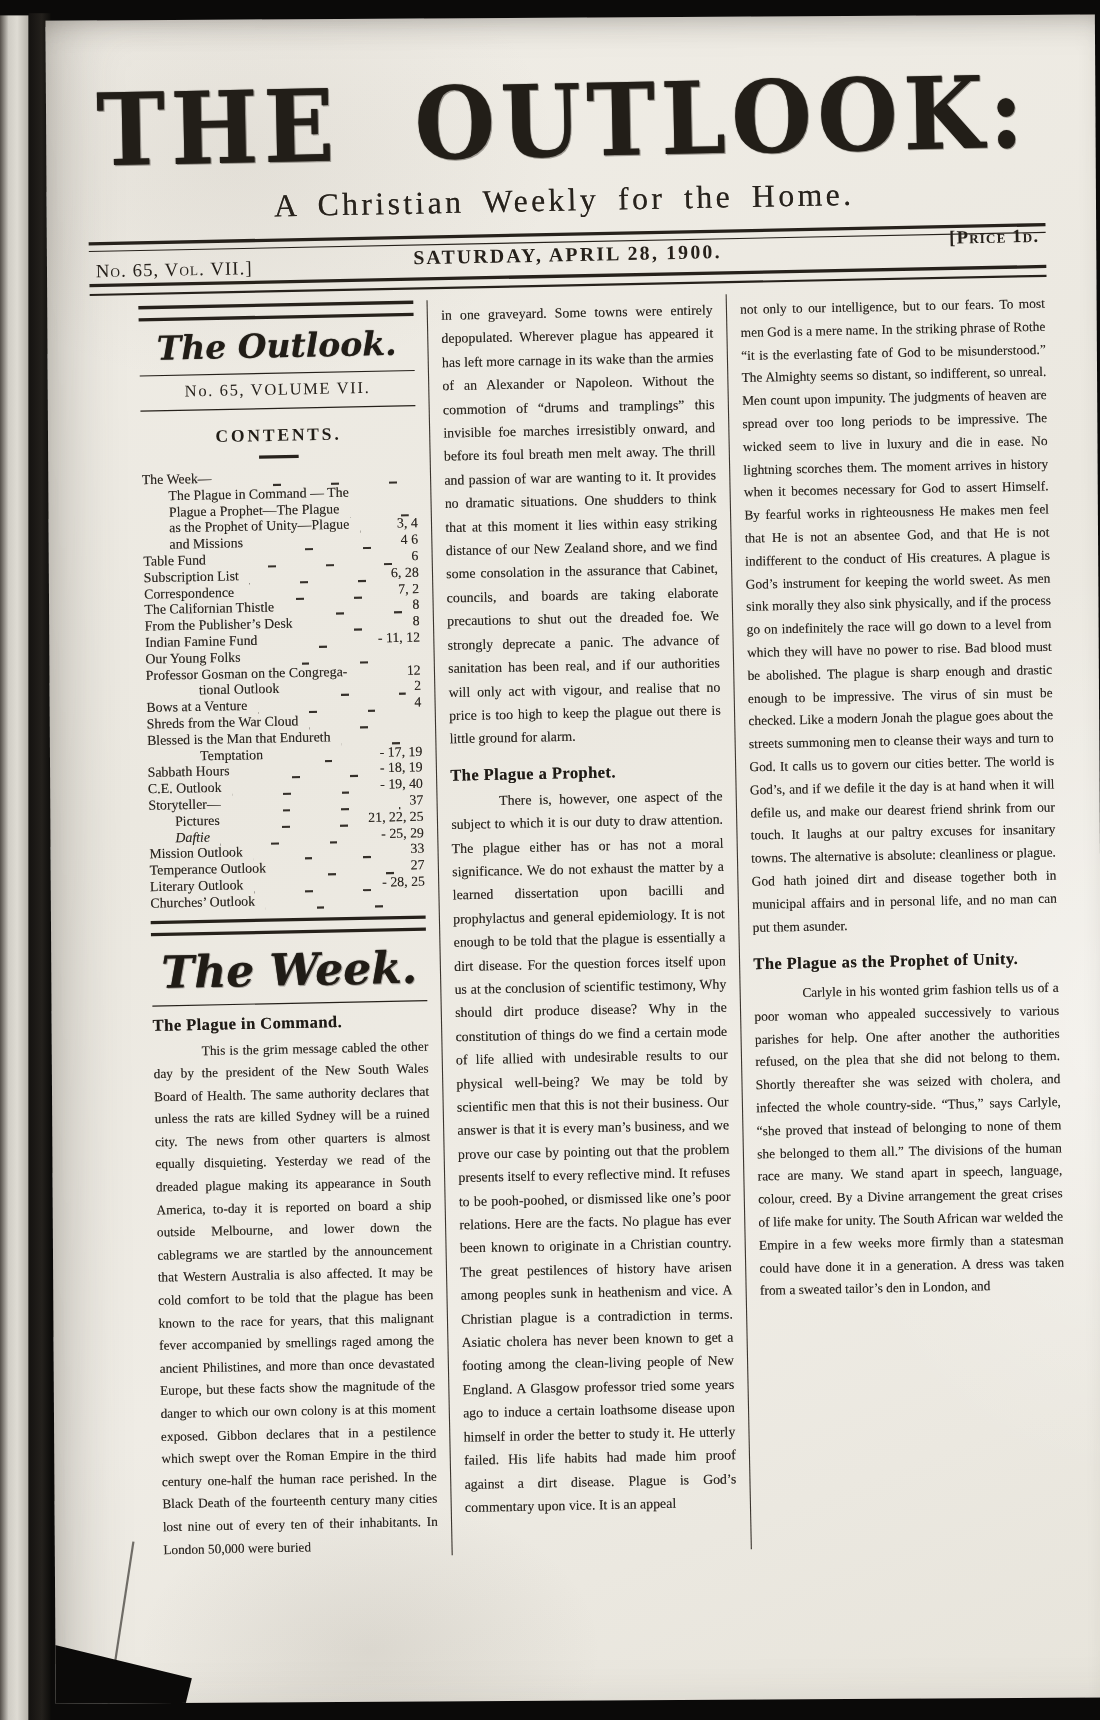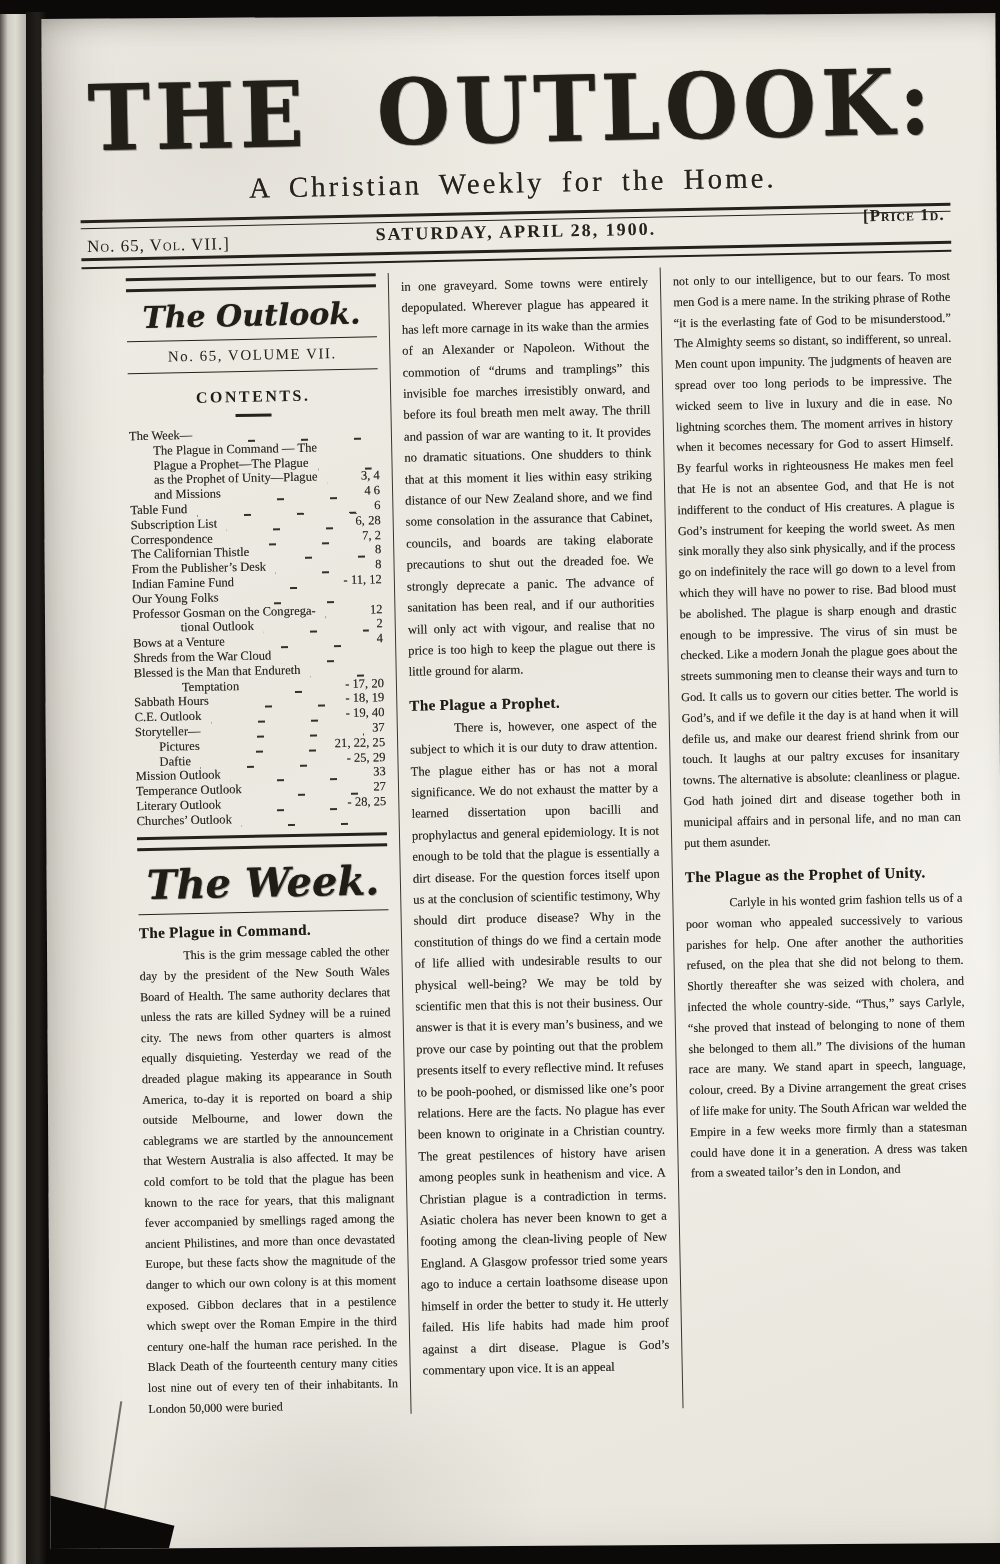--- a/index.html
+++ b/index.html
@@ -221,21 +221,21 @@
                 <span class="toc-pages"></span>
               </div>
               <div class="toc-row">
                 <span class="toc-label" style="padding-left: 0px;">Blessed is the Man that Endureth</span>
                 <span class="toc-leader"></span>
                 <span class="toc-pages"></span>
               </div>
               <div class="toc-row">
                 <span class="toc-label" style="padding-left: 48px;">Temptation</span>
                 <span class="toc-leader"></span>
-                <span class="toc-pages">- 17, 20</span>
+                <span class="toc-pages">- 17, 19</span>
               </div>
               <div class="toc-row">
                 <span class="toc-label" style="padding-left: 0px;">Sabbath Hours</span>
                 <span class="toc-leader"></span>
                 <span class="toc-pages">- 18, 19</span>
               </div>
               <div class="toc-row">
                 <span class="toc-label" style="padding-left: 0px;">C.E. Outlook</span>
                 <span class="toc-leader"></span>
                 <span class="toc-pages">- 19, 40</span>
@@ -244,21 +244,21 @@
                 <span class="toc-label" style="padding-left: 0px;">Storyteller—</span>
                 <span class="toc-leader"></span>
                 <span class="toc-pages">37</span>
               </div>
               <div class="toc-row">
                 <span class="toc-label" style="padding-left: 24px;">Pictures</span>
                 <span class="toc-leader"></span>
                 <span class="toc-pages">21, 22, 25</span>
               </div>
               <div class="toc-row">
-                <span class="toc-label" style="padding-left: 24px;">Daftie</span>
+                <span class="toc-label" style="padding-left: 24px; font-style: italic;">Daftie</span>
                 <span class="toc-leader"></span>
                 <span class="toc-pages">- 25, 29</span>
               </div>
               <div class="toc-row">
                 <span class="toc-label" style="padding-left: 0px;">Mission Outlook</span>
                 <span class="toc-leader"></span>
                 <span class="toc-pages">33</span>
               </div>
               <div class="toc-row">
                 <span class="toc-label" style="padding-left: 0px;">Temperance Outlook</span>

